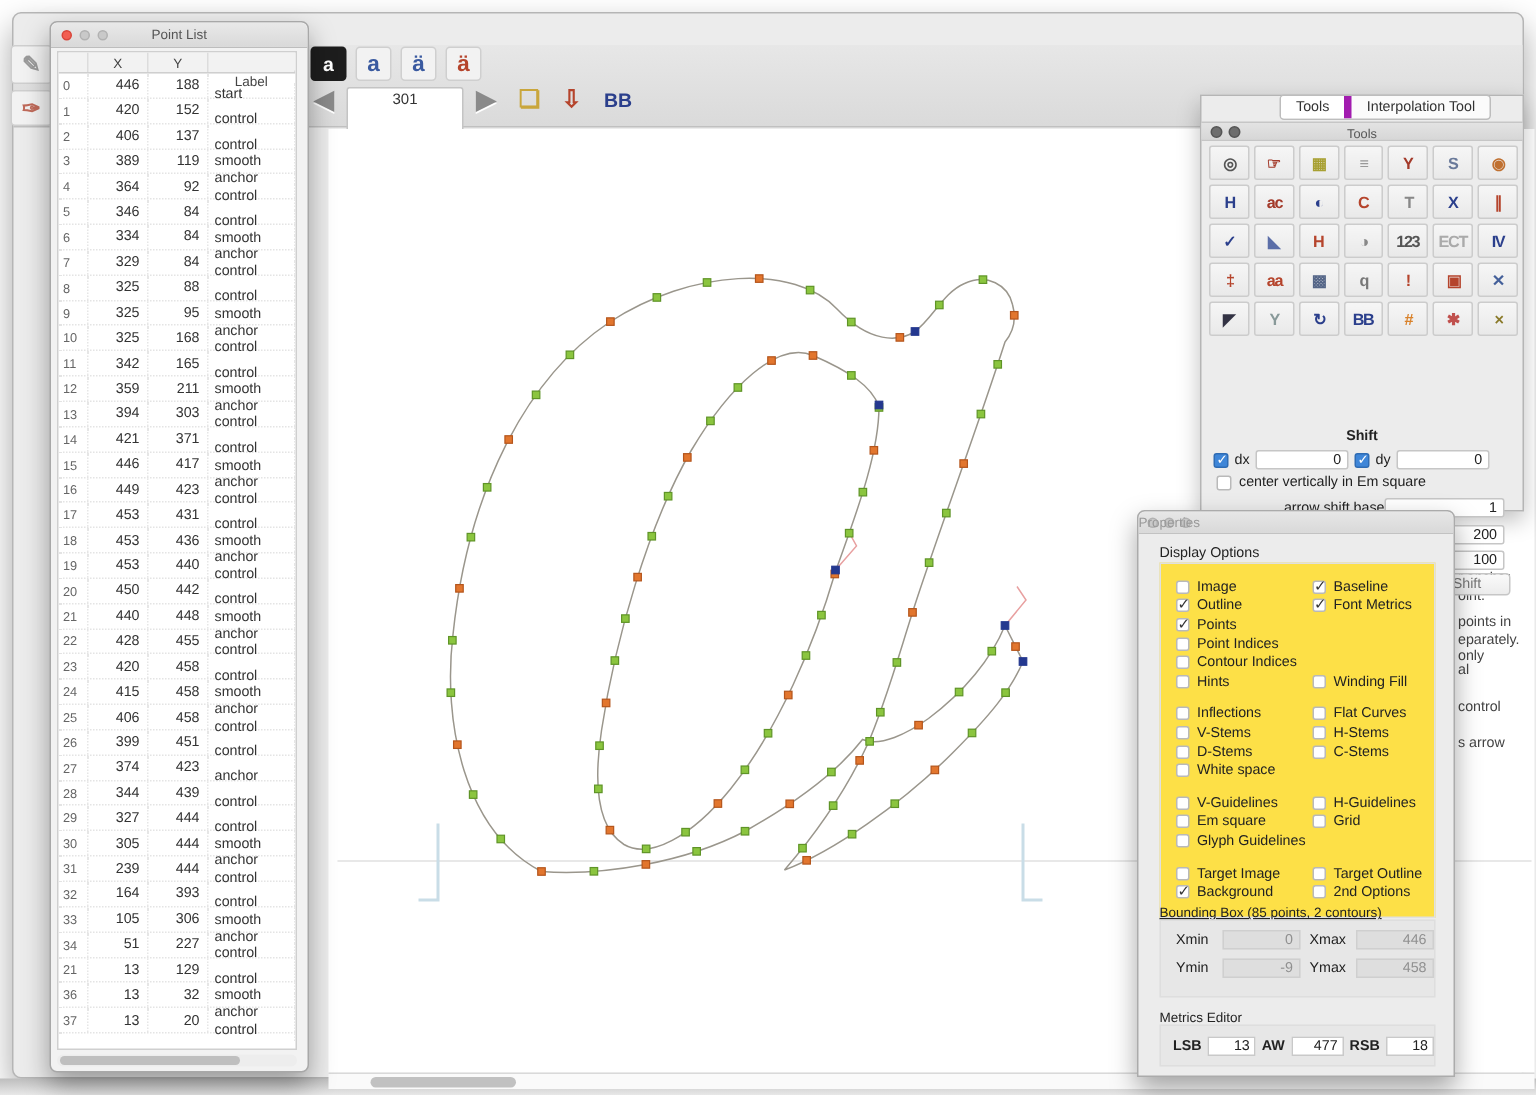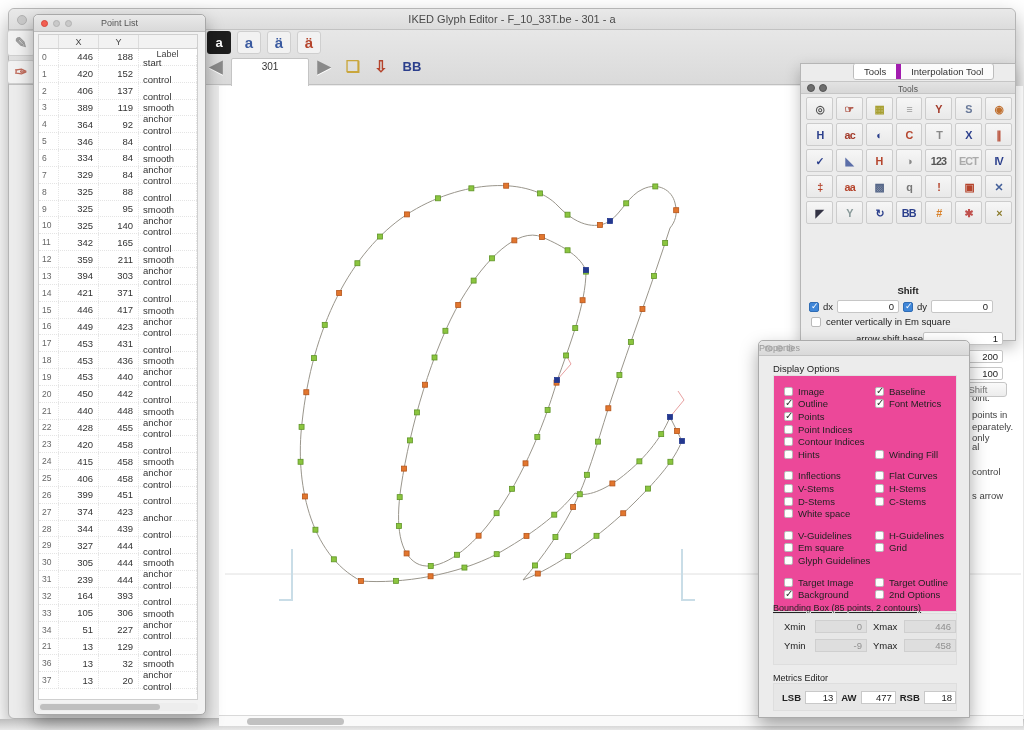--- a/index.html
+++ b/index.html
@@ -95,21 +95,21 @@
 
   
   #props { position:absolute; left:758px; top:340px; width:212px; height:378px;
     background:#ececec; border:1px solid #ababab; border-radius:5px 5px 0 0;
     box-shadow:0 8px 18px rgba(0,0,0,.35); z-index:7; }
   #props-titlebar { position:absolute; left:0; top:0; right:0; height:15px;
     background:linear-gradient(#e7e7e7,#d9d9d9); border-bottom:1px solid #c2c2c2; border-radius:5px 5px 0 0; }
   #props-titlebar .tl-dots { left:6px; top:4px; gap:4px; }
   #props-title { position:absolute; left:0; right:0; top:2px; text-align:left; font-size:9px; color:#999; }
   #display-options-label { position:absolute; left:14px; top:22px; font-size:9.5px; color:#222; }
-  #groups { position:absolute; left:14px; top:34px; width:184px; background:#ec4899; border:1px solid #e0e0e0; padding:6px 0 4px 0; }
+  #groups { position:absolute; left:14px; top:34px; width:184px; background:#fde047; border:1px solid #e0e0e0; padding:6px 0 4px 0; }
   .grp { padding:3px 0 6px 0; }
   .grp-row { display:flex; height:12.6px; align-items:center; }
   .cbcell { display:flex; align-items:center; gap:5px; width:50%; padding-left:10px; }
   .cbcell .checkbox { width:9px; height:9px; }
   .cbcell .checkbox.checked:after { font-size:10px; top:-3px; }
   .cb-label { font-size:9.5px; color:#222; white-space:nowrap; }
   #bbox-title { position:absolute; left:14px; top:262px; font-size:9px; color:#222;text-decoration:underline; }
   #bbox-box { position:absolute; left:14px; top:272px; width:184px; height:52px; background:#e7e7e7; border:1px solid #dedede; }
   .fld-row { display:flex; align-items:center; gap:6px; margin:6px 0 0 10px; }
   .fld-lbl { font-size:9.5px; color:#222; width:28px; }
@@ -121,28 +121,20 @@
   .fld-white { height:13px; background:#fff; border:1px solid #c9c9c9; font-size:9.5px; color:#222; text-align:right; padding:0 3px; line-height:12px; }
 
   
   #floor { position:absolute; left:0; top:719px; width:1024px; height:11px;
     background:linear-gradient(#bdbdbd,#e8e8e8); }
 </style>
 </head>
 <body>
 
 <div id="main-window">
-  <div id="main-titlebar">
-    <div class="tl-dots">
-      <div class="dot"></div>
-      <div class="dot"></div>
-      <div class="dot"></div>
-    </div>
-    <div id="main-title">IKED Glyph Editor - F_10_33T.be - 301 - a</div>
-  </div>
 
   <div id="main-toolbar">
 
     <div class="tb-btn tb-raised" style="left:-2px;top:0px;width:28px;height:26px;color:#9a9a9a;">
         <span>✎</span>
       </div>
     <div class="tb-btn tb-raised" style="left:-2px;top:30px;width:28px;height:24px;color:#c06a5a;">
         <span>✑</span>
       </div>
 
@@ -702,21 +694,21 @@
         </div>
         <div class="pl-row">
           <span class="c-idx">9</span>
           <span class="c-x">325</span>
           <span class="c-y">95</span>
           <span class="c-label">smooth anchor</span>
         </div>
         <div class="pl-row">
           <span class="c-idx">10</span>
           <span class="c-x">325</span>
-          <span class="c-y">140</span>
+          <span class="c-y">168</span>
           <span class="c-label">control</span>
         </div>
         <div class="pl-row">
           <span class="c-idx">11</span>
           <span class="c-x">342</span>
           <span class="c-y">165</span>
           <span class="c-label">control</span>
         </div>
         <div class="pl-row">
           <span class="c-idx">12</span>

